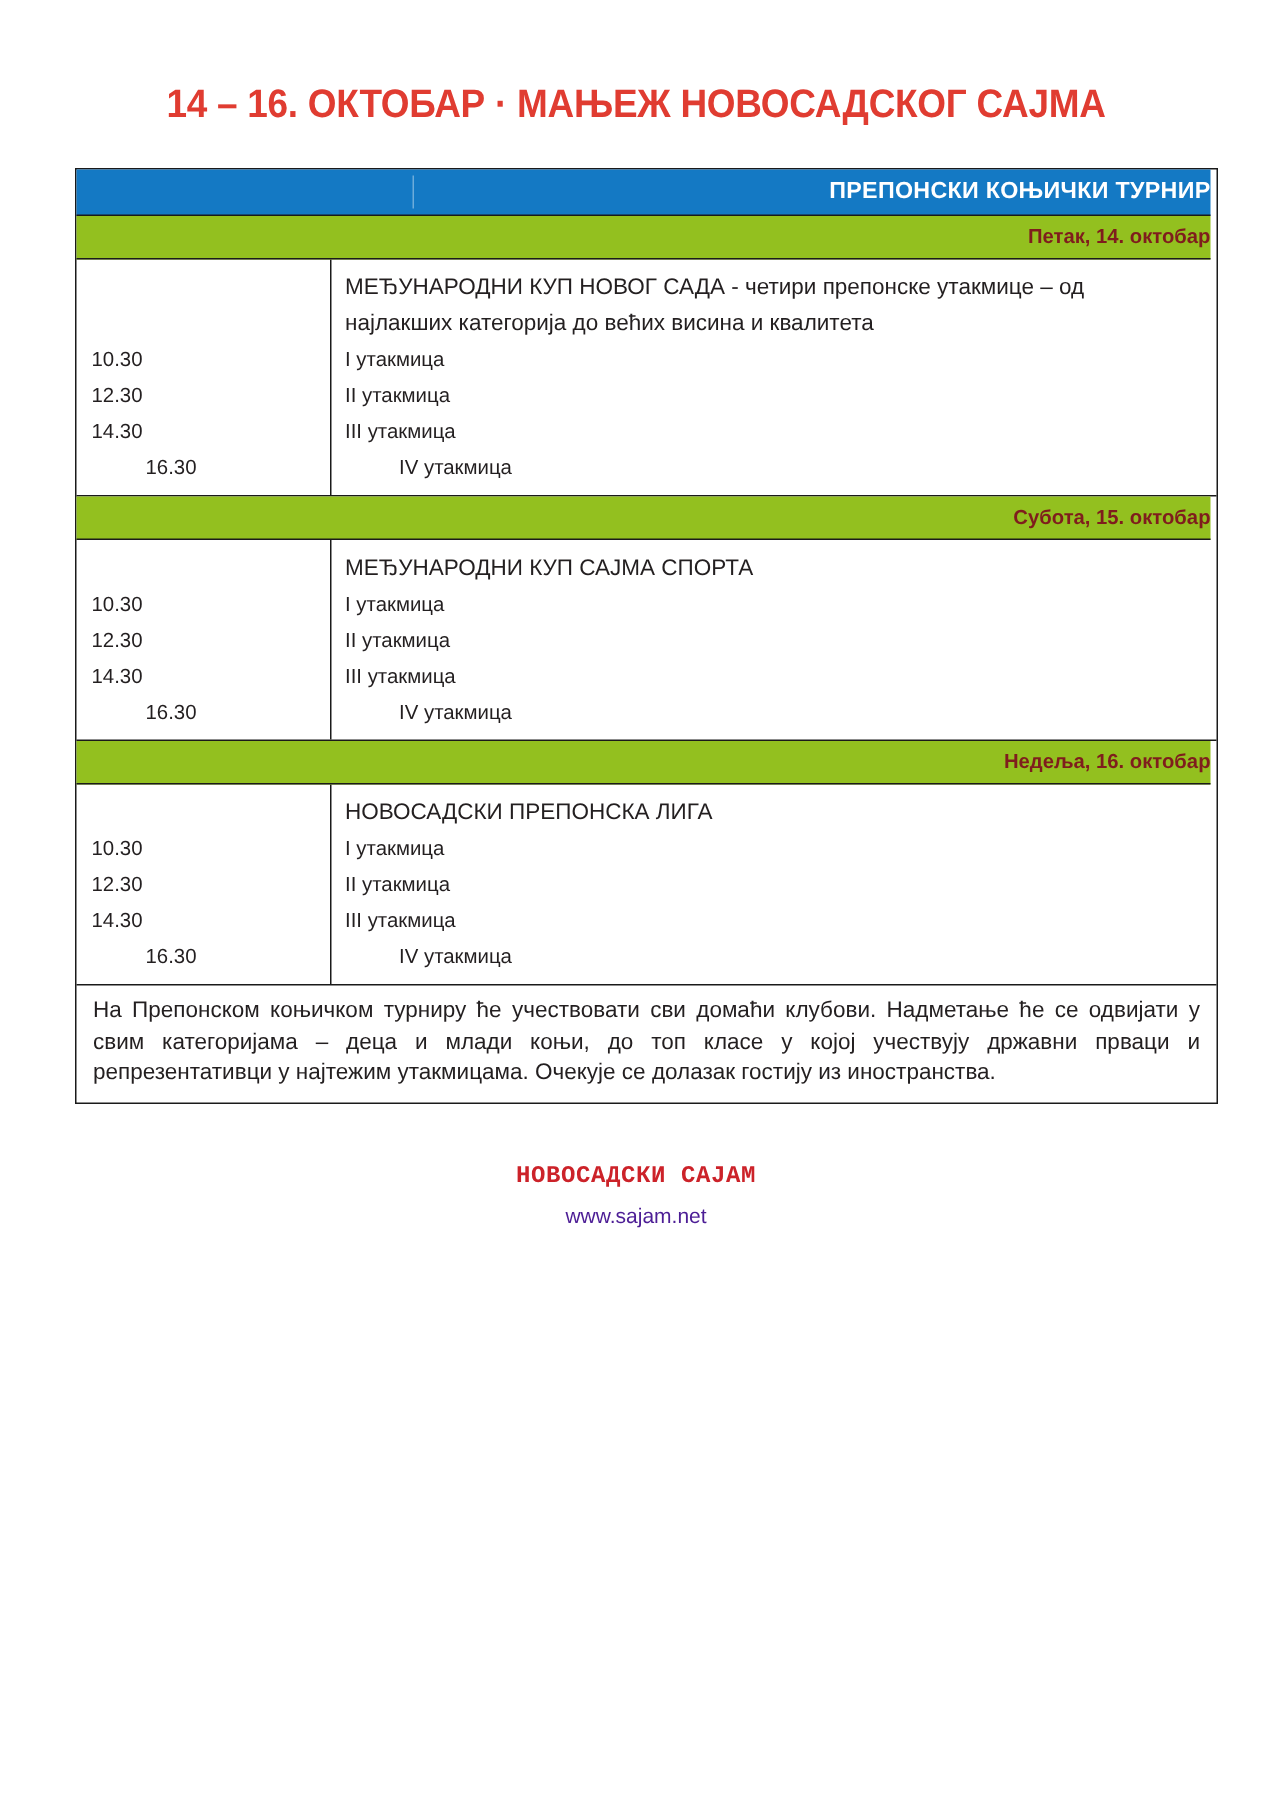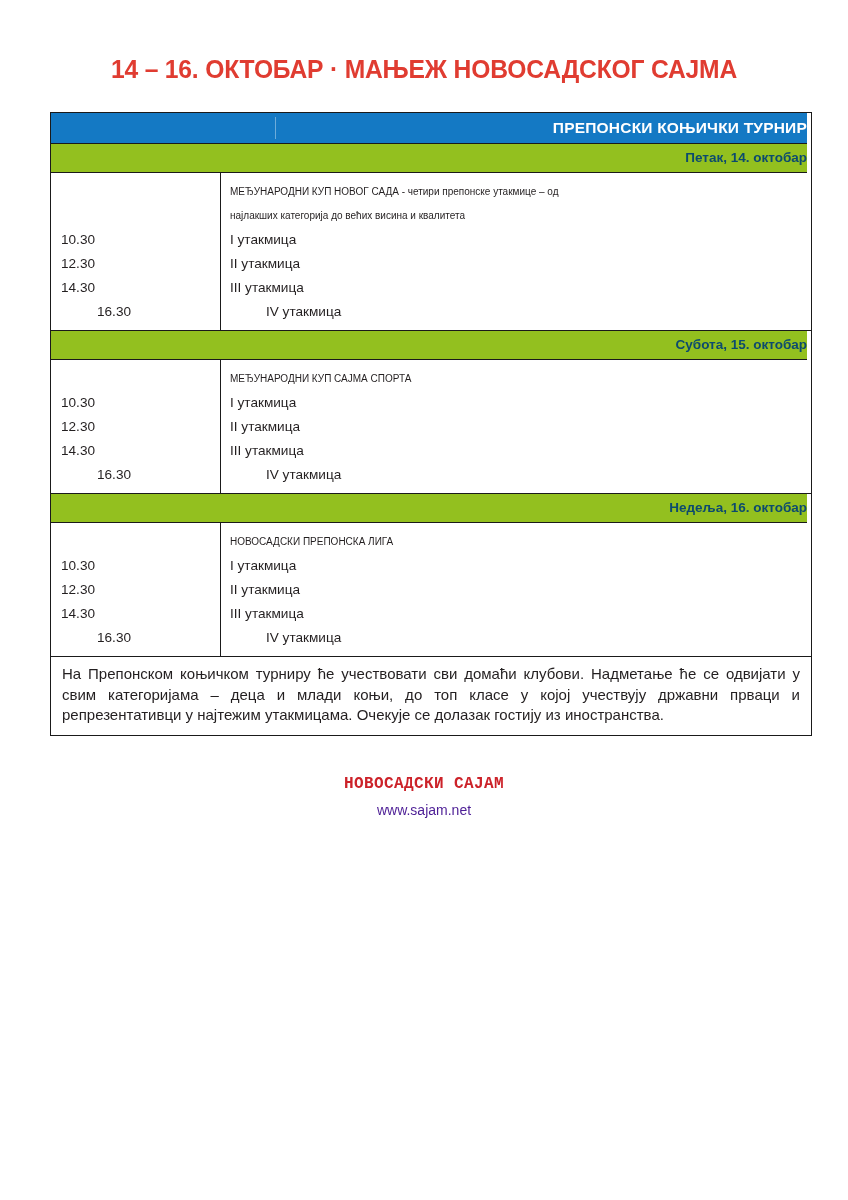--- a/index.html
+++ b/index.html
@@ -66,21 +66,21 @@
   .bar-blue .tick {
     position: absolute;
     left: 224px;
     top: 4px;
     width: 1px;
     height: 22px;
     background: rgba(255,255,255,0.38);
   }
   .bar-green {
     background: #93c01f;
-    color: #0c4a6e;
+    color: #7f1d1d;
     font-size: 13.5px;
     font-weight: bold;
   }
 
   
   .session {
     display: flex;
     border-bottom: 1px solid #1a1a1a;
     box-sizing: border-box;
   }
@@ -102,21 +102,21 @@
     line-height: 24px;
     font-size: 13.6px;
     white-space: nowrap;
     overflow: hidden;
   }
   .line.blank { color: transparent; }
   .pad-top { padding-top: 7px; }
   .pad-bot { padding-bottom: 6px; margin-left: 36px; }
 
   .desc-head {
-    font-size: 10px;
+    font-size: 15px;
     line-height: 24px;
   }
 
   
   .footnote {
     box-sizing: border-box;
     padding: 7px 11px 9px 11px;
     font-size: 15px;
     line-height: 20.5px;
     text-align: justify;

